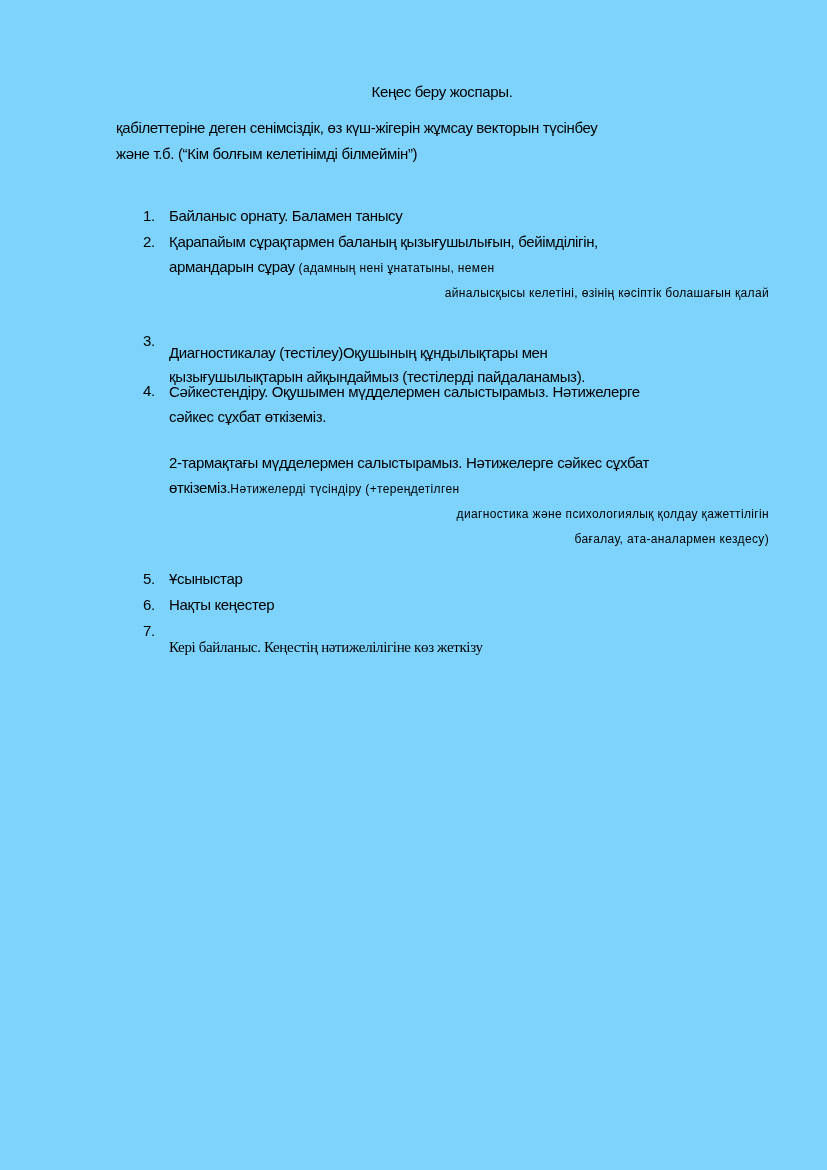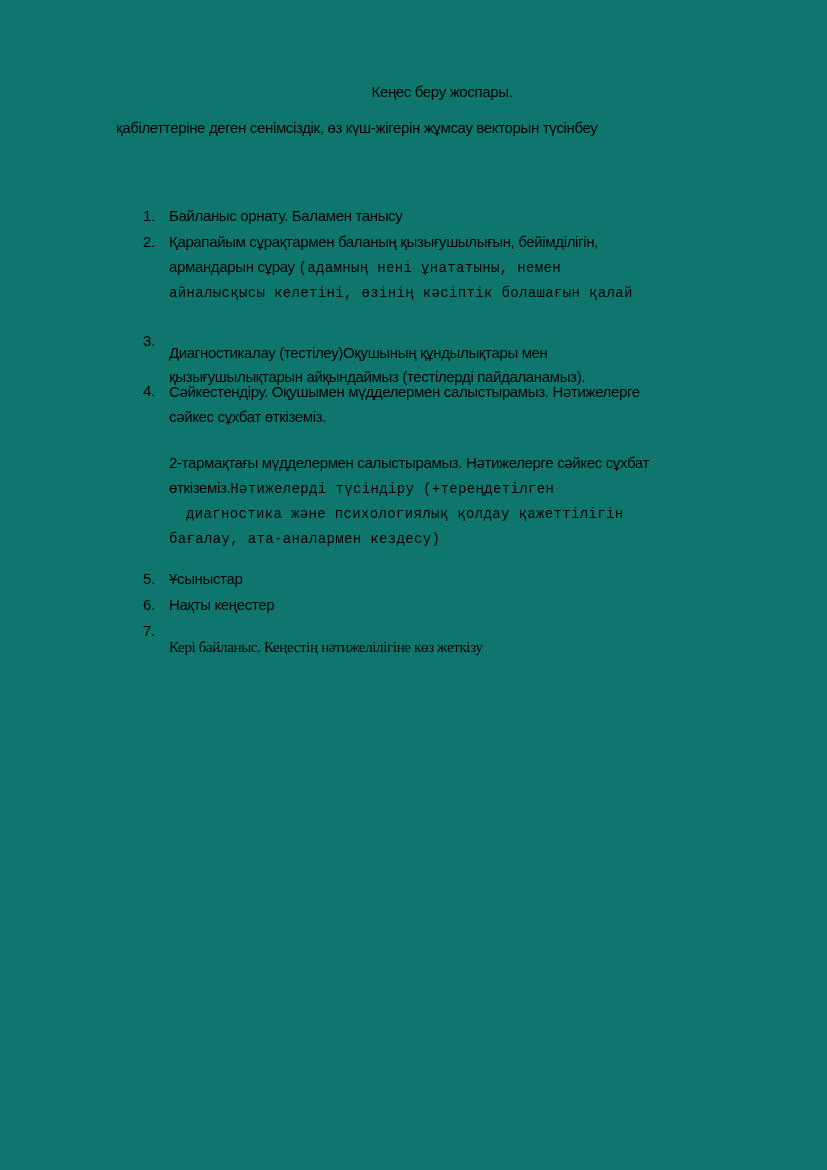--- a/index.html
+++ b/index.html
@@ -1,30 +1,31 @@
 <!DOCTYPE html>
 <html><head>
   <meta charset="utf-8">
   <style>
     html, body { margin: 0; padding: 0; background: #ffffff; }
     body { width: 827px; height: 1170px; position: relative; overflow: hidden; }
     .page {
       position: absolute; left: 0; top: 0; width: 827px; height: 1170px;
-      background: #0f766e; color: #000000;
+      background: #7dd3fc; color: #000000;
       font-family: "Liberation Sans", sans-serif;
     }
     .narrow {
       font-family: "Liberation Sans", sans-serif;
       font-size: 15px;
       letter-spacing: -0.35px;
     }
     .wide {
-      font-family: Liberation Mono, monospace;
-      font-size: 14px;
+      font-family: Liberation Sans, sans-serif;
+      font-size: 12px;
       letter-spacing: 0.35px;
+      text-align: right;
     }
     .title {
       position: absolute; left: 0; width: 884px; top: 80px;
       text-align: center; line-height: 24px;
     }
     .intro {
       position: absolute; left: 116px; top: 115px; width: 640px;
       line-height: 26px;
     }
     .item {
@@ -40,20 +41,21 @@
   </style>
 </head>
 <body>
 
 <div class="page">
 
   <div class="title narrow">Кеңес беру жоспары.</div>
 
   <div class="intro narrow">
     <span class="line">қабілеттеріне деген сенімсіздік, өз күш-жігерін жұмсау векторын түсінбеу</span>
+    <span class="line">және т.б. (“Кім болғым келетінімді білмеймін”)</span>
   </div>
 
   <div class="item" style="top:205px;">
     <span class="num narrow" style="line-height:22px;">1.</span>
     <div class="body-text narrow" style="top:0; line-height:22px;">
       <span class="line">Байланыс орнату. Баламен танысу</span>
     </div>
   </div>
 
   <div class="item" style="top:231px;">

